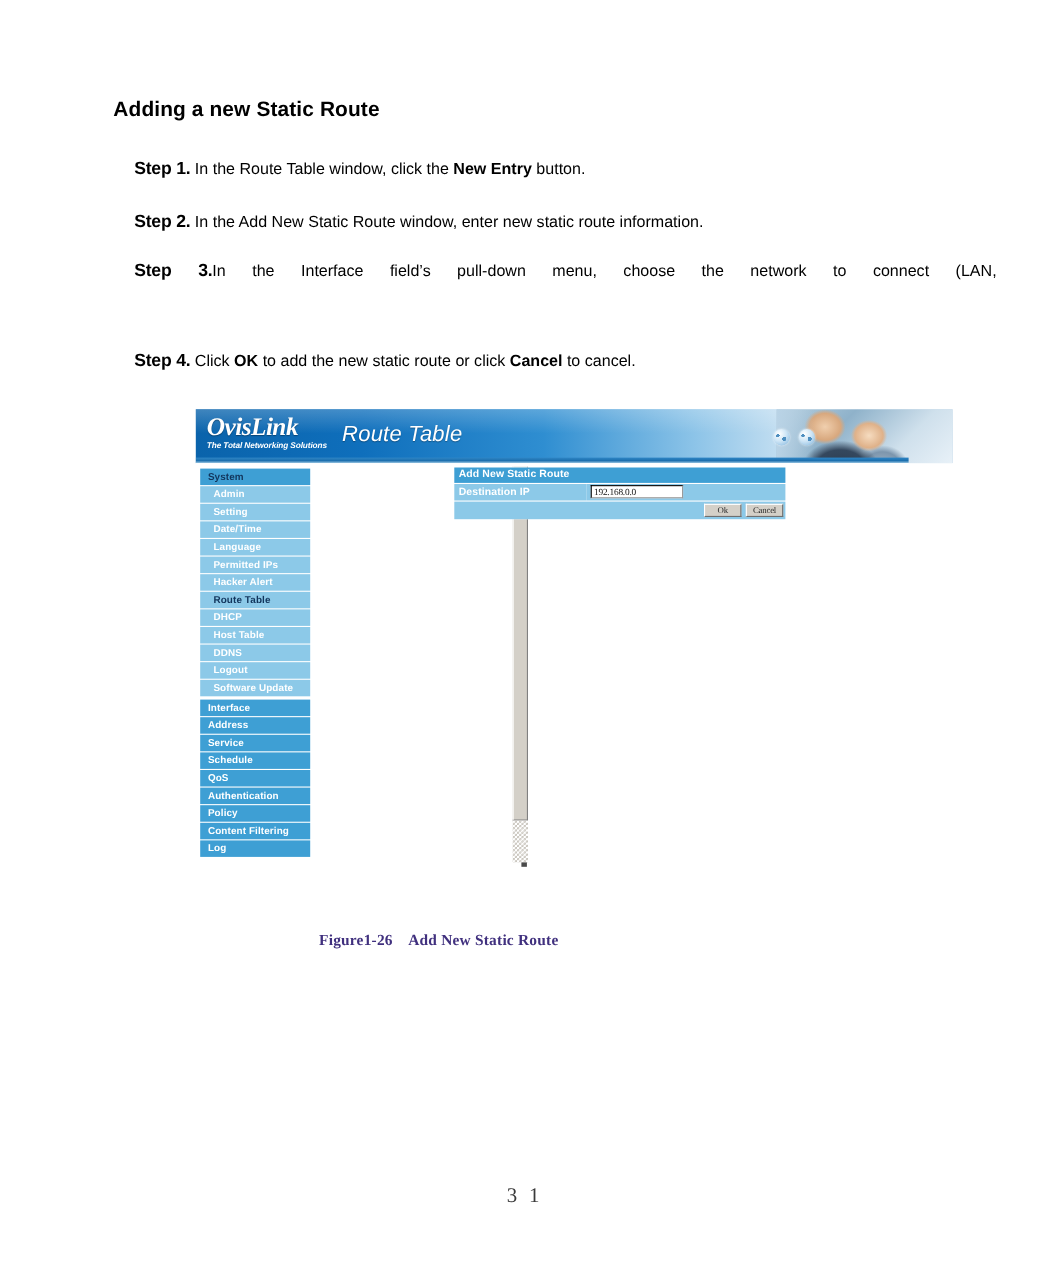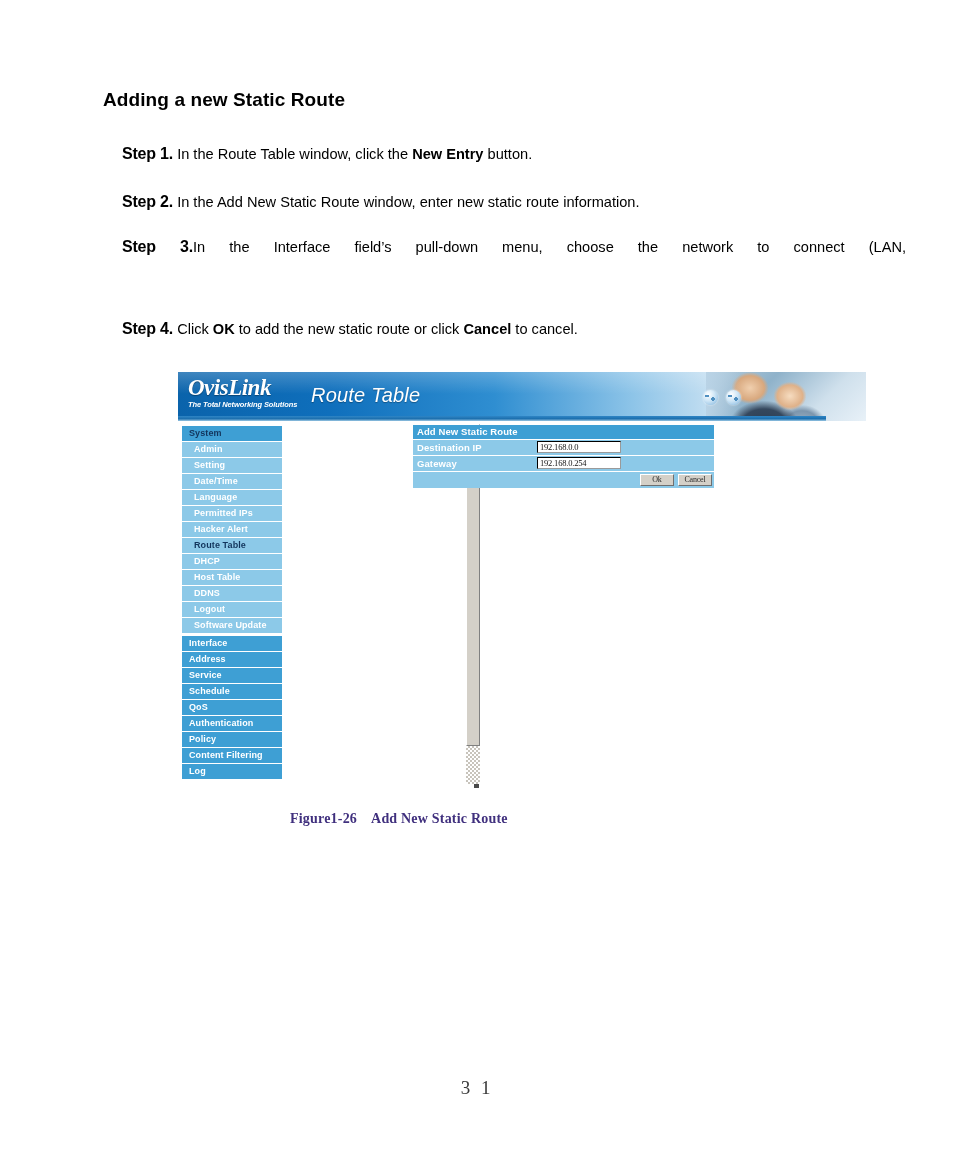--- a/index.html
+++ b/index.html
@@ -363,21 +363,21 @@
     text-align: center;
     margin-left: 4px;
     letter-spacing: -0.2px;
     padding: 0 3px;
   }
 
   
   .caption {
     position: absolute;
     left: 290px;
-    top: 811px;
+    top: 848px;
     font-family: "Liberation Serif", serif;
     font-size: 14px;
     font-weight: bold;
     color: #40307e;
     letter-spacing: 0.2px;
   }
   .caption .cap-gap { display: inline-block; width: 14px; }
 
   .page-number {
     position: absolute;
@@ -479,26 +479,20 @@
         <div class="panel-title">Add New Static Route</div>
 
         <div class="frow">
           <div class="flabel">Destination IP</div>
           <div class="fval">
             <div class="tbox">192.168.0.0</div>
           </div>
         </div>
 
 
-        <div class="frow">
-          <div class="flabel">Gateway</div>
-          <div class="fval">
-            <div class="tbox">192.168.0.254</div>
-          </div>
-        </div>
 
         <div class="frow-btns">
           <div class="btn">Ok</div>
           <div class="btn">Cancel</div>
         </div>
       </div>
 
     </div>
   </div>
 

